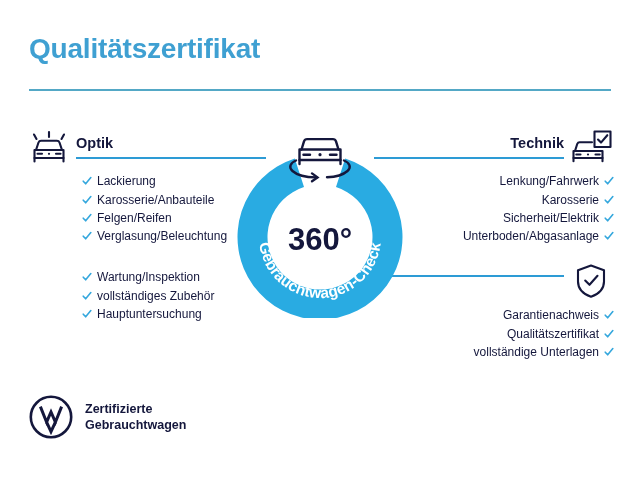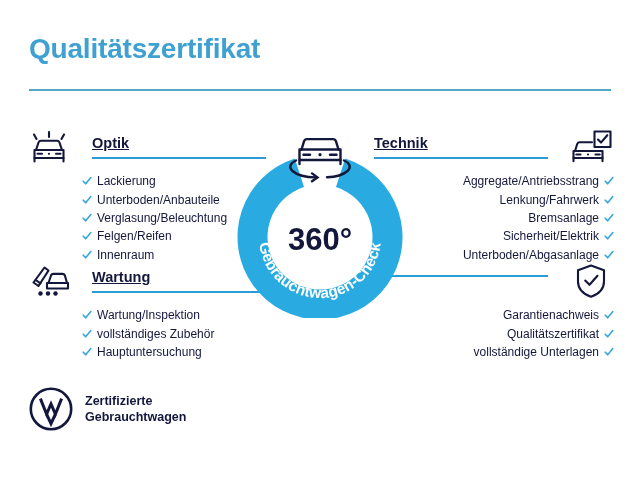--- a/index.html
+++ b/index.html
@@ -42,22 +42,21 @@
     position: absolute;
   }
   .quad-optik    { left: 26px;  top: 128px; width: 240px; }
   .quad-wartung  { left: 26px;  top: 262px; width: 240px; }
   .quad-technik  { right: 26px; top: 128px; width: 240px; }
   .quad-garantie { right: 26px; top: 262px; width: 240px; }
 
   .quad-head {
     display: flex;
     align-items: flex-start;
-    gap: 20px;
-    text-decoration: underline;
+    gap: 4px;
   }
   .quad-right .quad-head { flex-direction: row-reverse; }
 
   .quad-icon {
     width: 46px;
     height: 38px;
     flex: 0 0 46px;
     display: block;
   }
   .quad-icon svg { display: block; }
@@ -66,21 +65,21 @@
     flex: 1 1 auto;
     padding-top: 8px;
   }
   .quad-title {
     font-size: 14.5px;
     font-weight: bold;
     color: #14173c;
     line-height: 1.1;
     white-space: nowrap;
   }
-  .quad-right .quad-title { }
+  .quad-right .quad-title { text-align: right; }
   .quad-rule {
     margin-top: 5px;
     height: 2px;
     background: #2D9BD5;
     width: 100%;
   }
 
   
   .check-list {
     list-style: none;
@@ -118,21 +117,21 @@
     top: 122px;
     width: 184px;
     height: 196px;
   }
   .badge svg { display: block; }
 
   
   .footer {
     position: absolute;
     left: 29px;
-    top: 387px;
+    top: 395px;
     display: flex;
     align-items: center;
     gap: 12px;
   }
   .vw-mark { width: 44px; height: 44px; flex: 0 0 44px; display: block; }
   .vw-mark svg { display: block; }
   .footer-text {
     font-size: 12.5px;
     font-weight: bold;
     color: #14173c;
@@ -175,67 +174,42 @@
           </svg>
         </span>
       <span>Lackierung</span>
     </li>
     <li class="check-item">
       <span class="tick">
           <svg viewBox="0 0 12 12" width="10" height="10">
             <path d="M1.5 6.2 L4.4 9.4 L10.6 1.8" fill="none" stroke="#34A7DD" stroke-width="1.9" stroke-linecap="round" stroke-linejoin="round"></path>
           </svg>
         </span>
-      <span>Unterboden/Anbauteile</span>
+      <span>Karosserie/Anbauteile</span>
+    </li>
+    <li class="check-item">
+      <span class="tick">
+          <svg viewBox="0 0 12 12" width="10" height="10">
+            <path d="M1.5 6.2 L4.4 9.4 L10.6 1.8" fill="none" stroke="#34A7DD" stroke-width="1.9" stroke-linecap="round" stroke-linejoin="round"></path>
+          </svg>
+        </span>
+      <span>Felgen/Reifen</span>
     </li>
     <li class="check-item">
       <span class="tick">
           <svg viewBox="0 0 12 12" width="10" height="10">
             <path d="M1.5 6.2 L4.4 9.4 L10.6 1.8" fill="none" stroke="#34A7DD" stroke-width="1.9" stroke-linecap="round" stroke-linejoin="round"></path>
           </svg>
         </span>
       <span>Verglasung/Beleuchtung</span>
     </li>
-    <li class="check-item">
-      <span class="tick">
-          <svg viewBox="0 0 12 12" width="10" height="10">
-            <path d="M1.5 6.2 L4.4 9.4 L10.6 1.8" fill="none" stroke="#34A7DD" stroke-width="1.9" stroke-linecap="round" stroke-linejoin="round"></path>
-          </svg>
-        </span>
-      <span>Felgen/Reifen</span>
-    </li>
-    <li class="check-item">
-      <span class="tick">
-          <svg viewBox="0 0 12 12" width="10" height="10">
-            <path d="M1.5 6.2 L4.4 9.4 L10.6 1.8" fill="none" stroke="#34A7DD" stroke-width="1.9" stroke-linecap="round" stroke-linejoin="round"></path>
-          </svg>
-        </span>
-      <span>Innenraum</span>
-    </li>
   </ul>
 </div>
 
 <div class="quad quad-wartung quad-left">
-  <div class="quad-head">
-    <span class="quad-icon">
-      <svg viewBox="0 0 46 38" width="46" height="38" fill="none" stroke="#14173c" stroke-width="2.1" stroke-linecap="round" stroke-linejoin="round">
-        <path d="M7.5 20.5 L18.5 5.5 L22.5 8.5 L12.5 24 Z"></path>
-        <path d="M9.8 18 L14.4 21.4"></path>
-        <path d="M22.5 21 L25 13.5 C25.4 12.5 26.3 11.9 27.3 11.9 L36.5 11.9 C37.6 11.9 38.5 12.5 38.9 13.5 L41 21"></path>
-        <path d="M21 21 L42 21 L42 26.5 L21 26.5 Z"></path>
-        <circle cx="14.5" cy="31.5" r="2.2" fill="#14173c" stroke="none"></circle>
-        <circle cx="22" cy="31.5" r="2.2" fill="#14173c" stroke="none"></circle>
-        <circle cx="29.5" cy="31.5" r="2.2" fill="#14173c" stroke="none"></circle>
-      </svg>
-    </span>
-    <div class="head-text">
-      <div class="quad-title">Wartung</div>
-      <div class="quad-rule"></div>
-    </div>
-  </div>
   <ul class="check-list">
     <li class="check-item">
       <span class="tick">
           <svg viewBox="0 0 12 12" width="10" height="10">
             <path d="M1.5 6.2 L4.4 9.4 L10.6 1.8" fill="none" stroke="#34A7DD" stroke-width="1.9" stroke-linecap="round" stroke-linejoin="round"></path>
           </svg>
         </span>
       <span>Wartung/Inspektion</span>
     </li>
     <li class="check-item">
@@ -277,37 +251,29 @@
       <div class="quad-rule"></div>
     </div>
   </div>
   <ul class="check-list">
     <li class="check-item">
       <span class="tick">
           <svg viewBox="0 0 12 12" width="10" height="10">
             <path d="M1.5 6.2 L4.4 9.4 L10.6 1.8" fill="none" stroke="#34A7DD" stroke-width="1.9" stroke-linecap="round" stroke-linejoin="round"></path>
           </svg>
         </span>
-      <span>Aggregate/Antriebsstrang</span>
-    </li>
-    <li class="check-item">
-      <span class="tick">
-          <svg viewBox="0 0 12 12" width="10" height="10">
-            <path d="M1.5 6.2 L4.4 9.4 L10.6 1.8" fill="none" stroke="#34A7DD" stroke-width="1.9" stroke-linecap="round" stroke-linejoin="round"></path>
-          </svg>
-        </span>
       <span>Lenkung/Fahrwerk</span>
     </li>
     <li class="check-item">
       <span class="tick">
           <svg viewBox="0 0 12 12" width="10" height="10">
             <path d="M1.5 6.2 L4.4 9.4 L10.6 1.8" fill="none" stroke="#34A7DD" stroke-width="1.9" stroke-linecap="round" stroke-linejoin="round"></path>
           </svg>
         </span>
-      <span>Bremsanlage</span>
+      <span>Karosserie</span>
     </li>
     <li class="check-item">
       <span class="tick">
           <svg viewBox="0 0 12 12" width="10" height="10">
             <path d="M1.5 6.2 L4.4 9.4 L10.6 1.8" fill="none" stroke="#34A7DD" stroke-width="1.9" stroke-linecap="round" stroke-linejoin="round"></path>
           </svg>
         </span>
       <span>Sicherheit/Elektrik</span>
     </li>
     <li class="check-item">

